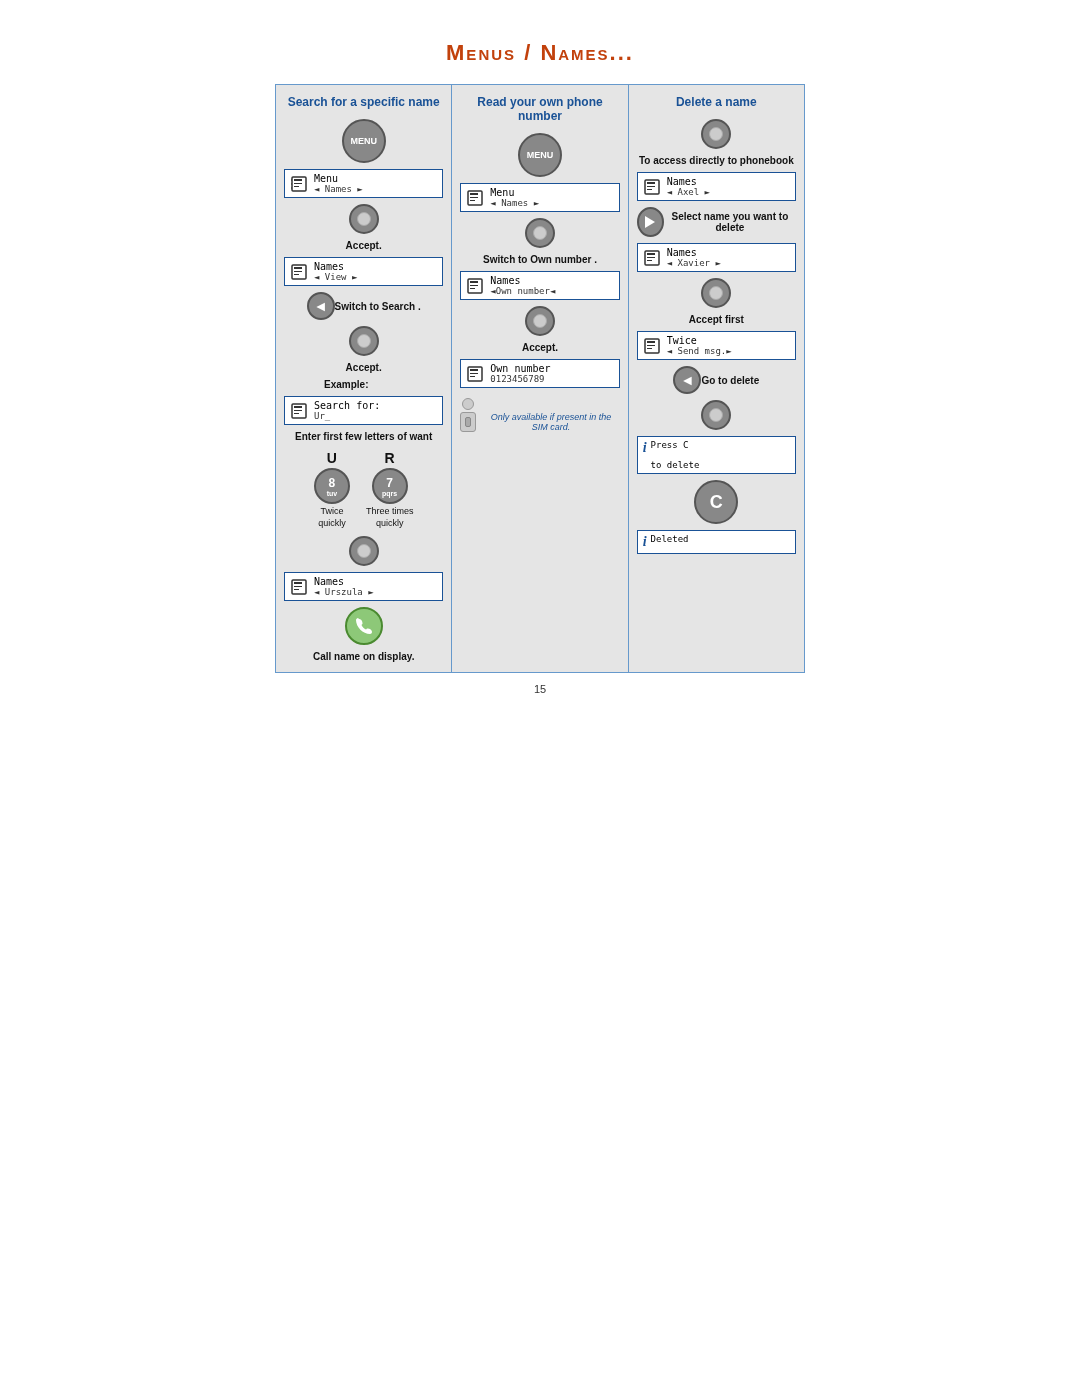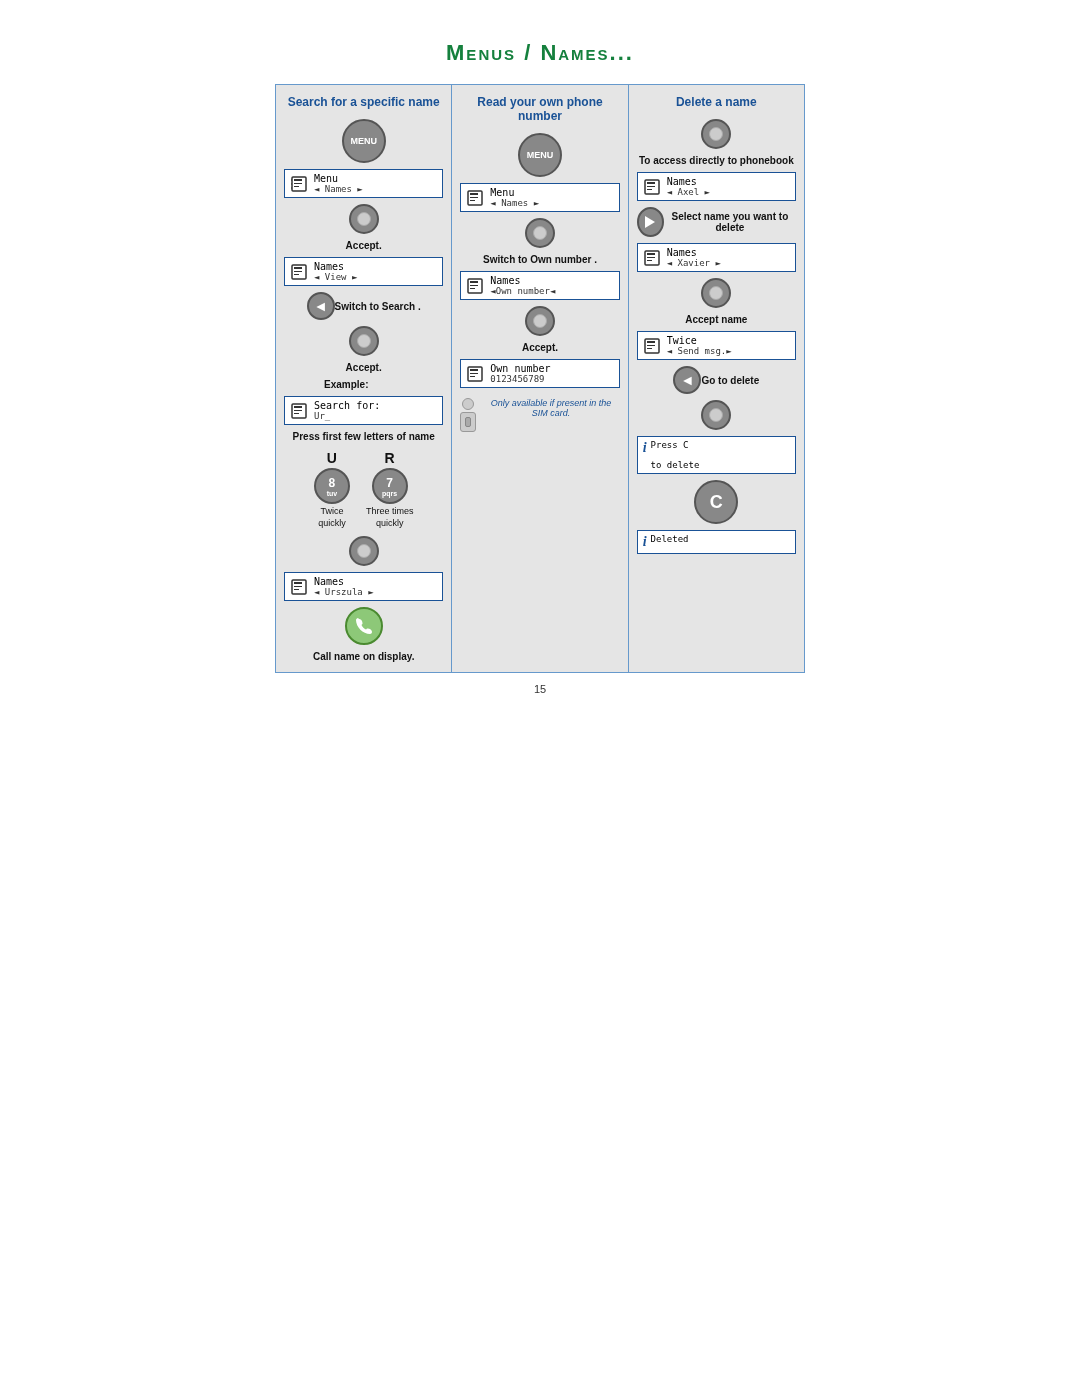--- a/index.html
+++ b/index.html
@@ -9,21 +9,21 @@
       width: 1080px;
       min-height: 1397px;
       display: flex;
       flex-direction: column;
       align-items: center;
       padding: 40px 20px;
     }
     .page-title {
       font-size: 22px;
       font-weight: bold;
-      color: #15803d;
+      color: #c2410c;
       letter-spacing: 2px;
       margin-bottom: 18px;
       text-align: center;
     }
     .page-title span.cap { font-variant: small-caps; }
     .columns-wrapper {
       display: flex;
       flex-direction: row;
       gap: 0;
       width: 530px;
@@ -310,21 +310,21 @@
           <rect x="4" y="7" width="8" height="1" fill="#333"></rect>
           <rect x="4" y="10" width="5" height="1" fill="#333"></rect>
         </svg>
       </div>
       <div class="screen-text">
         <span class="screen-row">Search for:</span>
         <span class="screen-row small">Ur_</span>
       </div>
     </div>
 
-    <div class="label-text">Press first few letters of name</div>
+    <div class="label-text">Enter first few letters of want</div>
 
     <div style="display:flex;flex-direction:row;gap:16px;align-items:flex-start;margin:2px 0;">
       <div class="num-label">
         <div class="num-letter">U</div>
         <div class="btn-num">
           <span class="num">8</span>
           <span class="letters">tuv</span>
         </div>
         <div class="num-desc">Twice</div>
         <div class="num-desc">quickly</div>
@@ -423,21 +423,21 @@
           <rect x="4" y="7" width="8" height="1" fill="#333"></rect>
           <rect x="4" y="10" width="5" height="1" fill="#333"></rect>
         </svg>
       </div>
       <div class="screen-text">
         <span class="screen-row">Own number</span>
         <span class="screen-row small">0123456789</span>
       </div>
     </div>
 
-    <div style="display:flex;flex-direction:row;gap:6px;align-items:flex-start;margin-top:4px;">
+    <div style="display:flex;flex-direction:row;gap:6px;align-items:flex-end;margin-top:4px;">
       <div class="sim-figure">
         <div class="sim-head"></div>
         <div class="sim-body">
           <div class="sim-key"></div>
         </div>
       </div>
       <div class="label-text-blue">Only available if present in the SIM card.</div>
     </div>
   </div>
 
@@ -482,21 +482,21 @@
       </div>
       <div class="screen-text">
         <span class="screen-row">Names</span>
         <span class="screen-row small">◄ Xavier ►</span>
       </div>
     </div>
 
     <div class="btn-round">
       <div style="width:14px;height:14px;border-radius:50%;background:#ccc;border:1px solid #aaa;"></div>
     </div>
-    <div class="label-text">Accept name</div>
+    <div class="label-text">Accept first</div>
 
     <div class="screen-box">
       <div class="pb-icon">
         <svg width="20" height="16" viewBox="0 0 20 16">
           <rect x="2" y="1" width="14" height="14" rx="1" fill="none" stroke="#333" stroke-width="1.5"></rect>
           <rect x="4" y="3" width="8" height="2" fill="#333"></rect>
           <rect x="4" y="7" width="8" height="1" fill="#333"></rect>
           <rect x="4" y="10" width="5" height="1" fill="#333"></rect>
         </svg>
       </div>

